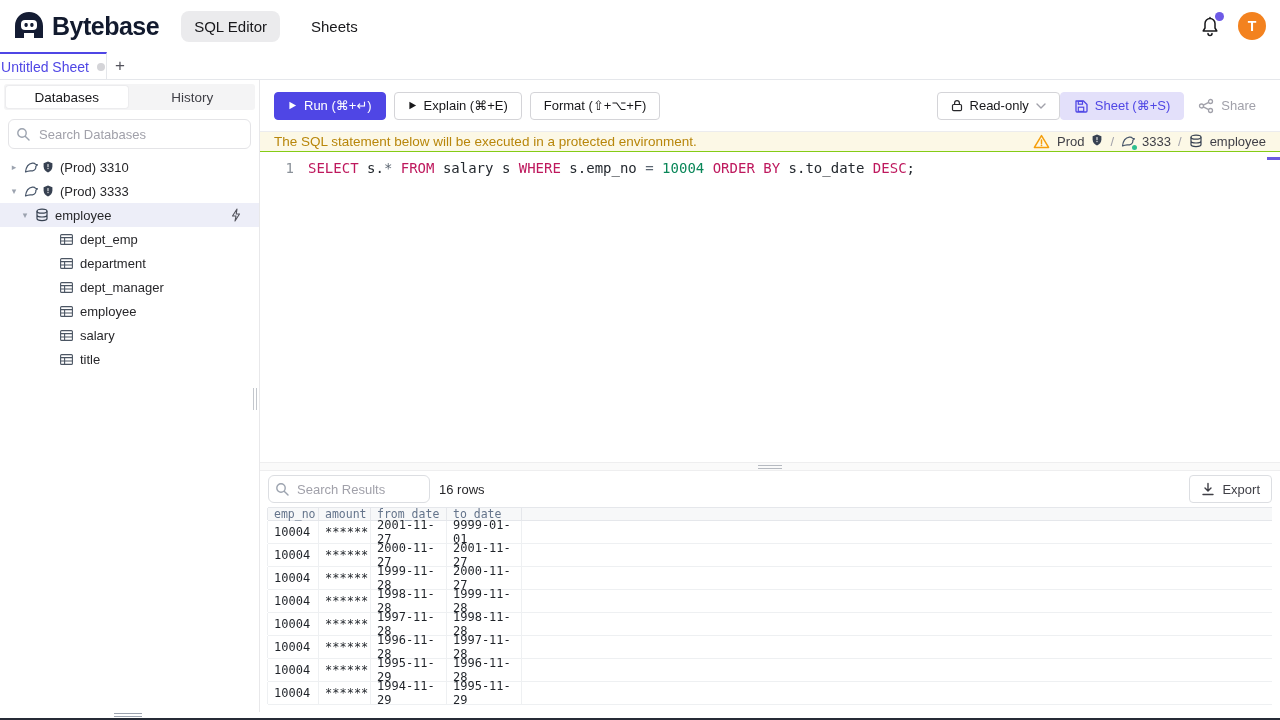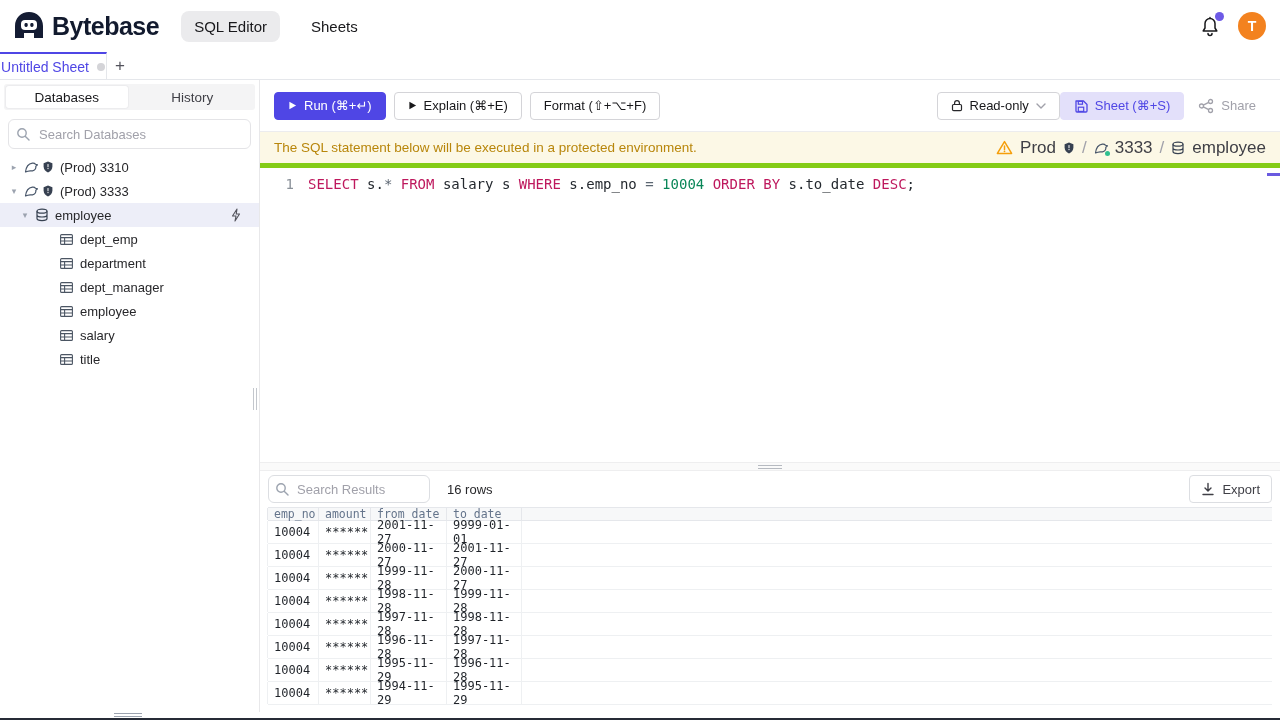--- a/index.html
+++ b/index.html
@@ -62,24 +62,24 @@
 
   .toolbar { height:52px; flex:none; display:flex; align-items:center; padding:0 10px 0 14px;
     border-bottom:1px solid #ececee; gap:8px; }
   .btn { height:28px; display:inline-flex; align-items:center; gap:7px; padding:0 13px; border-radius:4px;
     font-size:13px; font-family:inherit; border:1px solid #d4d4d8; background:#fff; color:#18181b; cursor:pointer; }
   .btn.run { background:#4f46e5; border-color:#4f46e5; color:#fff; font-weight:500; }
   .toolbar-right { margin-left:auto; display:flex; align-items:center; gap:0; }
   .btn.save { background:#e3e0fa; border-color:#e3e0fa; color:#4f46e5; font-weight:500; }
   .btn.share { border-color:transparent; color:#a1a1aa; }
 
-  .banner { height:36px; flex:none; background:#fcf8e6; border-bottom:5px solid #84cc16;
+  .banner { height:20px; flex:none; background:#fcf8e6; border-bottom:1px solid #84cc16;
     display:flex; align-items:center; padding:0 14px; font-size:13.5px; }
   .banner-msg { color:#b8860b; }
-  .banner-right { margin-left:auto; display:flex; align-items:center; gap:7px; font-size:17px; color:#3f3f46; }
+  .banner-right { margin-left:auto; display:flex; gap:7px; font-size:13px; color:#3f3f46; }
   .banner-right .sep { color:#a1a1aa; }
   .dolphin-wrap { position:relative; display:flex; }
   .green-dot { position:absolute; right:-2px; bottom:-1px; width:5px; height:5px; border-radius:50%; background:#2fbf8f; }
 
   .editor { flex:1; min-height:0; position:relative; font-family:"DejaVu Sans Mono", monospace; cursor:text; }
   .editor-line { display:flex; padding-top:7px; font-size:14px; line-height:19px; }
   .lineno { width:34px; text-align:right; color:#8a9199; flex:none; }
   .codetext { margin-left:14px; white-space:pre; color:#24292f; }
   .codetext .kw { color:#be185d; }
   .codetext .num { color:#098658; }
@@ -92,21 +92,21 @@
   .hdivider .grip i { display:block; height:1px; background:#b6bac1; margin-bottom:2px; }
 
   
   .results { height:241px; flex:none; overflow:hidden; }
   .results-bar { height:36px; display:flex; align-items:center; padding:0 8px; gap:0; }
   .rsearch { position:relative; width:162px; }
   .rsearch input { width:100%; height:28px; border:1px solid #dcdee2; border-radius:6px;
     padding:0 8px 0 28px; font-size:13px; outline:none; font-family:inherit; }
   .rsearch input::placeholder { color:#a1a1aa; }
   .rsearch .mag { position:absolute; left:7px; top:7px; }
-  .rowcount { margin-left:17px; font-size:13px; color:#27272a; }
+  .rowcount { margin-left:9px; font-size:13px; color:#27272a; }
   .btn.export { margin-left:auto; padding:0 11px; color:#3f3f46; border-color:#dcdee2; }
 
   .rtable { margin:0 8px; font-family:"DejaVu Sans Mono", monospace; }
   .rhead { display:flex; height:14px; background:#f7f8f9; border-top:1px solid #e5e7eb; border-bottom:1px solid #e5e7eb; }
   .th { font-size:11.5px; color:#64748b; display:flex; align-items:center; padding-left:6px;
     border-right:1px solid #e5e7eb; cursor:pointer; }
   .th.fill { flex:1; border-right:none; cursor:default; }
   .trow { display:flex; height:23px; border-bottom:1px solid #eef0f2; cursor:default; }
   .trow .td { font-size:12px; color:#1f2329; display:flex; align-items:center; padding-left:6px;
     border-right:1px solid #eef0f2; }

